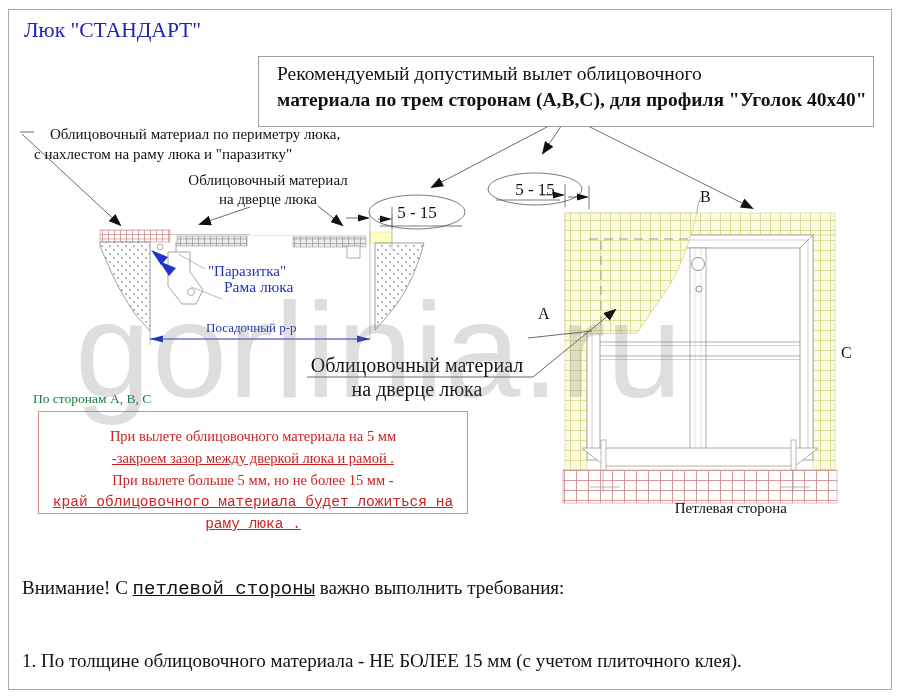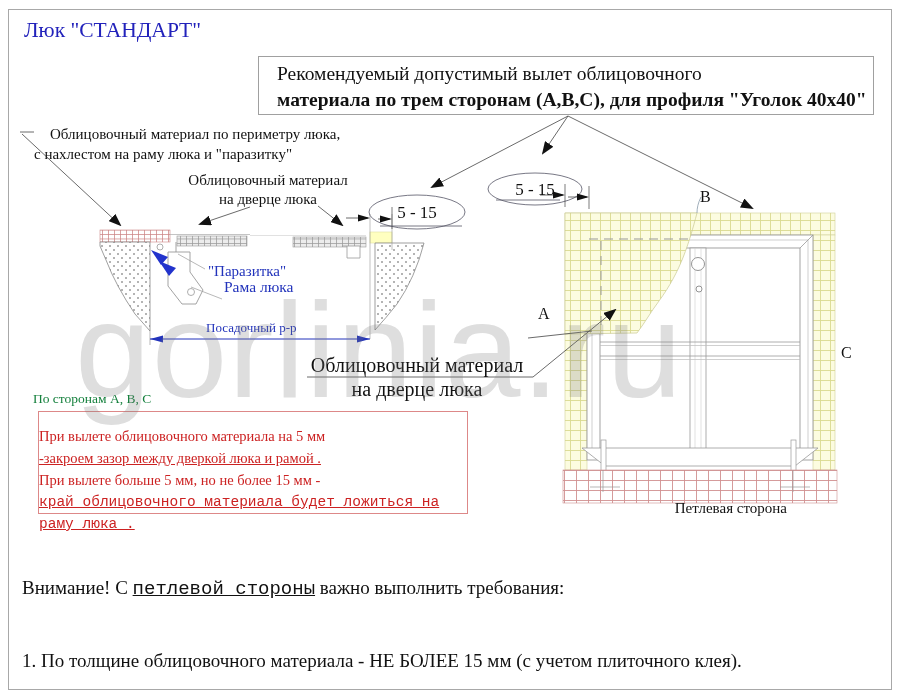--- a/index.html
+++ b/index.html
@@ -4,21 +4,21 @@
 <style>
   html,body{margin:0;padding:0;}
   body{
     width:900px;height:700px;position:relative;background:#fff;
     font-family:"Liberation Serif", serif;color:#111;overflow:hidden;
   }
   .abs{position:absolute;}
   .page-border{position:absolute;left:8px;top:9px;width:882px;height:679px;border:1px solid #a8a8a8;z-index:0;}
   .title{left:24px;top:18px;font-size:21.5px;color:#2222bb;z-index:2;white-space:nowrap;}
   .header-box{
-    left:258px;top:56px;width:616px;height:59px;border:1px solid #a0a0a0;
+    left:258px;top:56px;width:616px;height:71px;border:1px solid #a0a0a0;
     font-size:19.5px;line-height:26px;padding:4px 0 0 18px;box-sizing:border-box;
     z-index:2;background:#fff;white-space:nowrap;
   }
   .lbl{z-index:2;white-space:nowrap;}
   .perimeter-label{left:34px;top:124px;font-size:15px;line-height:20px;}
   .perimeter-label .l1{display:block;padding-left:16px;}
   .door-small-label{left:183px;top:171px;width:170px;text-align:center;font-size:15px;line-height:19px;}
   .gap1{left:377px;top:203px;width:80px;text-align:center;font-size:17px;}
   .gap2{left:495px;top:180px;width:80px;text-align:center;font-size:17px;}
   .blue{color:#2233bb;}
@@ -28,21 +28,21 @@
   .door-big-label{left:300px;top:353px;width:234px;text-align:center;font-size:20px;line-height:24px;}
   .side-letter{font-size:16px;z-index:2;}
   .side-a{left:538px;top:305px;}
   .side-b{left:700px;top:188px;}
   .side-c{left:841px;top:344px;}
   .hinge-label{left:627px;top:500px;width:160px;text-align:right;font-size:15px;}
   .red{color:#15803d;}
   .red-heading{left:33px;top:391px;font-size:13.5px;}
   .red-box{
     left:38px;top:411px;width:430px;height:103px;border:1px solid #dd8888;
-    text-align:left;font-size:14.5px;line-height:22px;padding-top:13px;
+    text-align:center;font-size:14.5px;line-height:22px;padding-top:13px;
     box-sizing:border-box;z-index:2;color:#cc2222;background:transparent;
   }
   .red-box .u{text-decoration:underline;}
   .reqs{left:22px;top:528px;width:870px;font-size:19px;line-height:23.8px;z-index:2;white-space:pre-wrap;}
   .reqs .u{text-decoration:underline;font-family:Liberation Mono, monospace;}
   .watermark{
     left:46px;top:272px;font-family:"Liberation Sans", sans-serif;
     font-size:136px;letter-spacing:1px;color:rgba(125,125,125,0.25);
     z-index:3;pointer-events:none;white-space:nowrap;margin-left:29px;
   }

